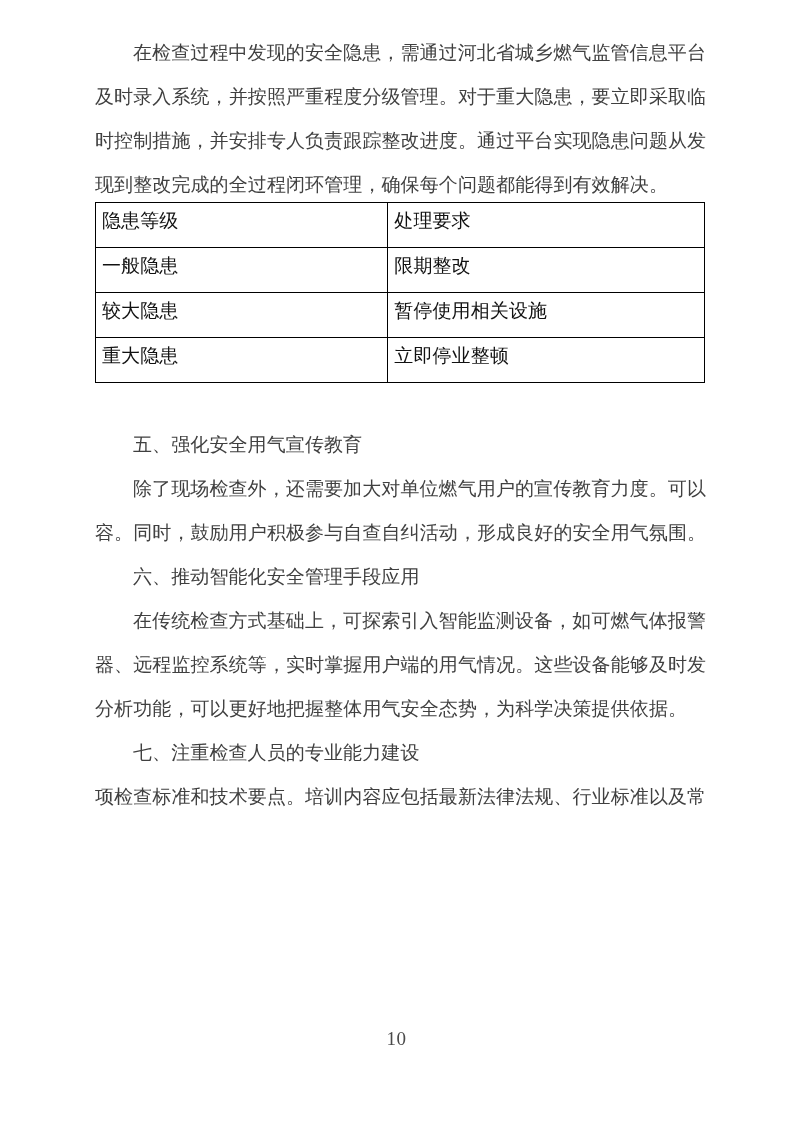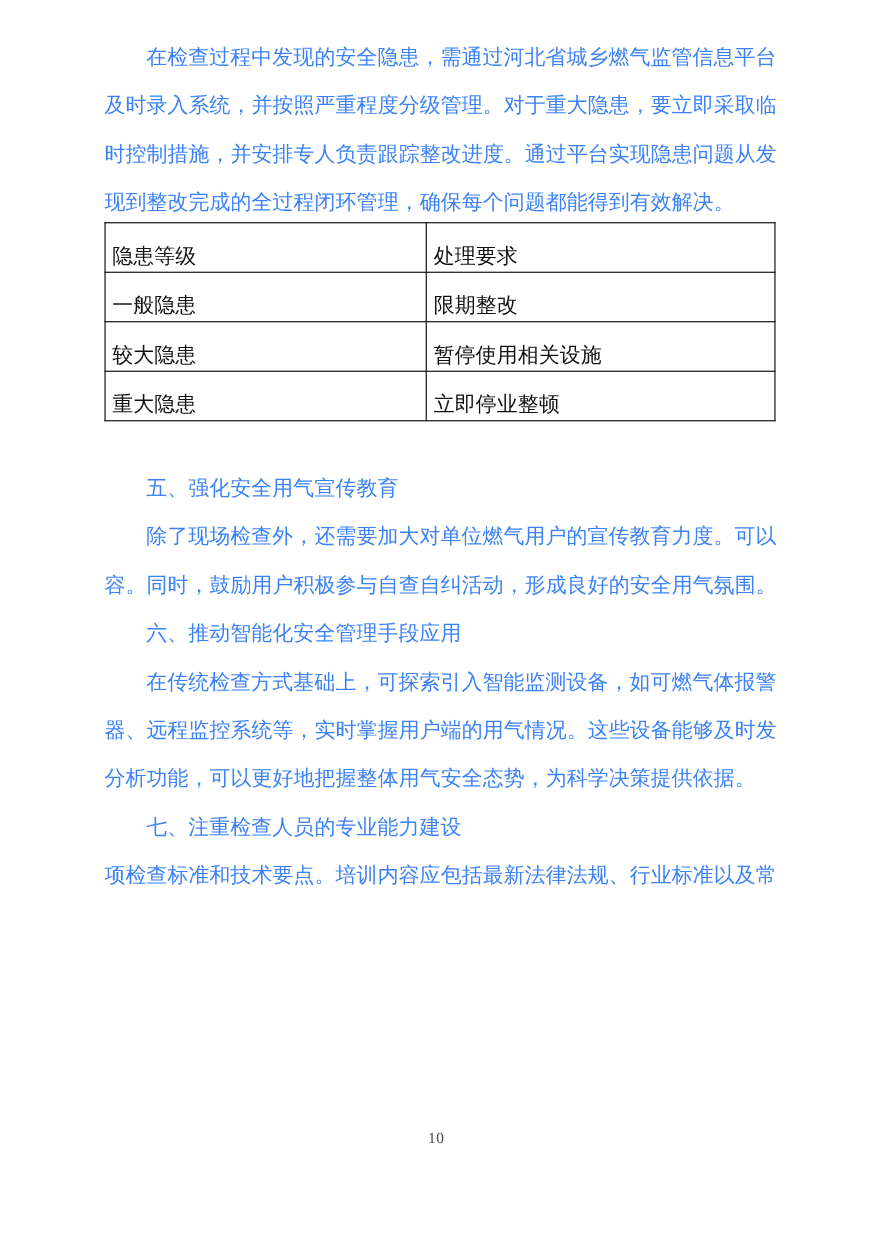--- a/index.html
+++ b/index.html
@@ -17,51 +17,51 @@
     left: 95px;
     top: 31px;
     width: 610px;
   }
   .line {
     height: 44px;
     line-height: 44px;
     font-size: 19px;
     letter-spacing: 0.1px;
     white-space: nowrap;
-    color: #3b82f6;
+    color: #404040;
   }
   .indent { text-indent: 38px; }
   .heading { font-weight: normal; }
   table.hazard-table {
     width: 100%;
     border-collapse: collapse;
     margin-top: -5px;
     table-layout: fixed;
   }
   table.hazard-table td {
     border: 1.5px solid #000000;
     box-sizing: border-box;
     height: 45px;
     vertical-align: top;
-    padding: 18px 6px 0 6px;
+    padding: 5px 6px 0 6px;
     font-size: 19px;
     line-height: 26px;
     color: #111111;
     letter-spacing: 0.1px;
   }
   td.col-level  { width: 48%; }
   td.col-action { width: 52%; margin-top: 35px; }
   .gap-before-h5 { margin-top: 40px; }
   .page-number {
     position: absolute;
     left: 0;
     right: 0;
     top: 1028px;
     text-align: center;
-    font-size: 14px;
+    font-size: 19px;
     color: #4a4a4a;
     letter-spacing: 0.5px;
   }
 </style>
 </head>
 <body>
 
 <div class="page">
   <div class="content">
 

